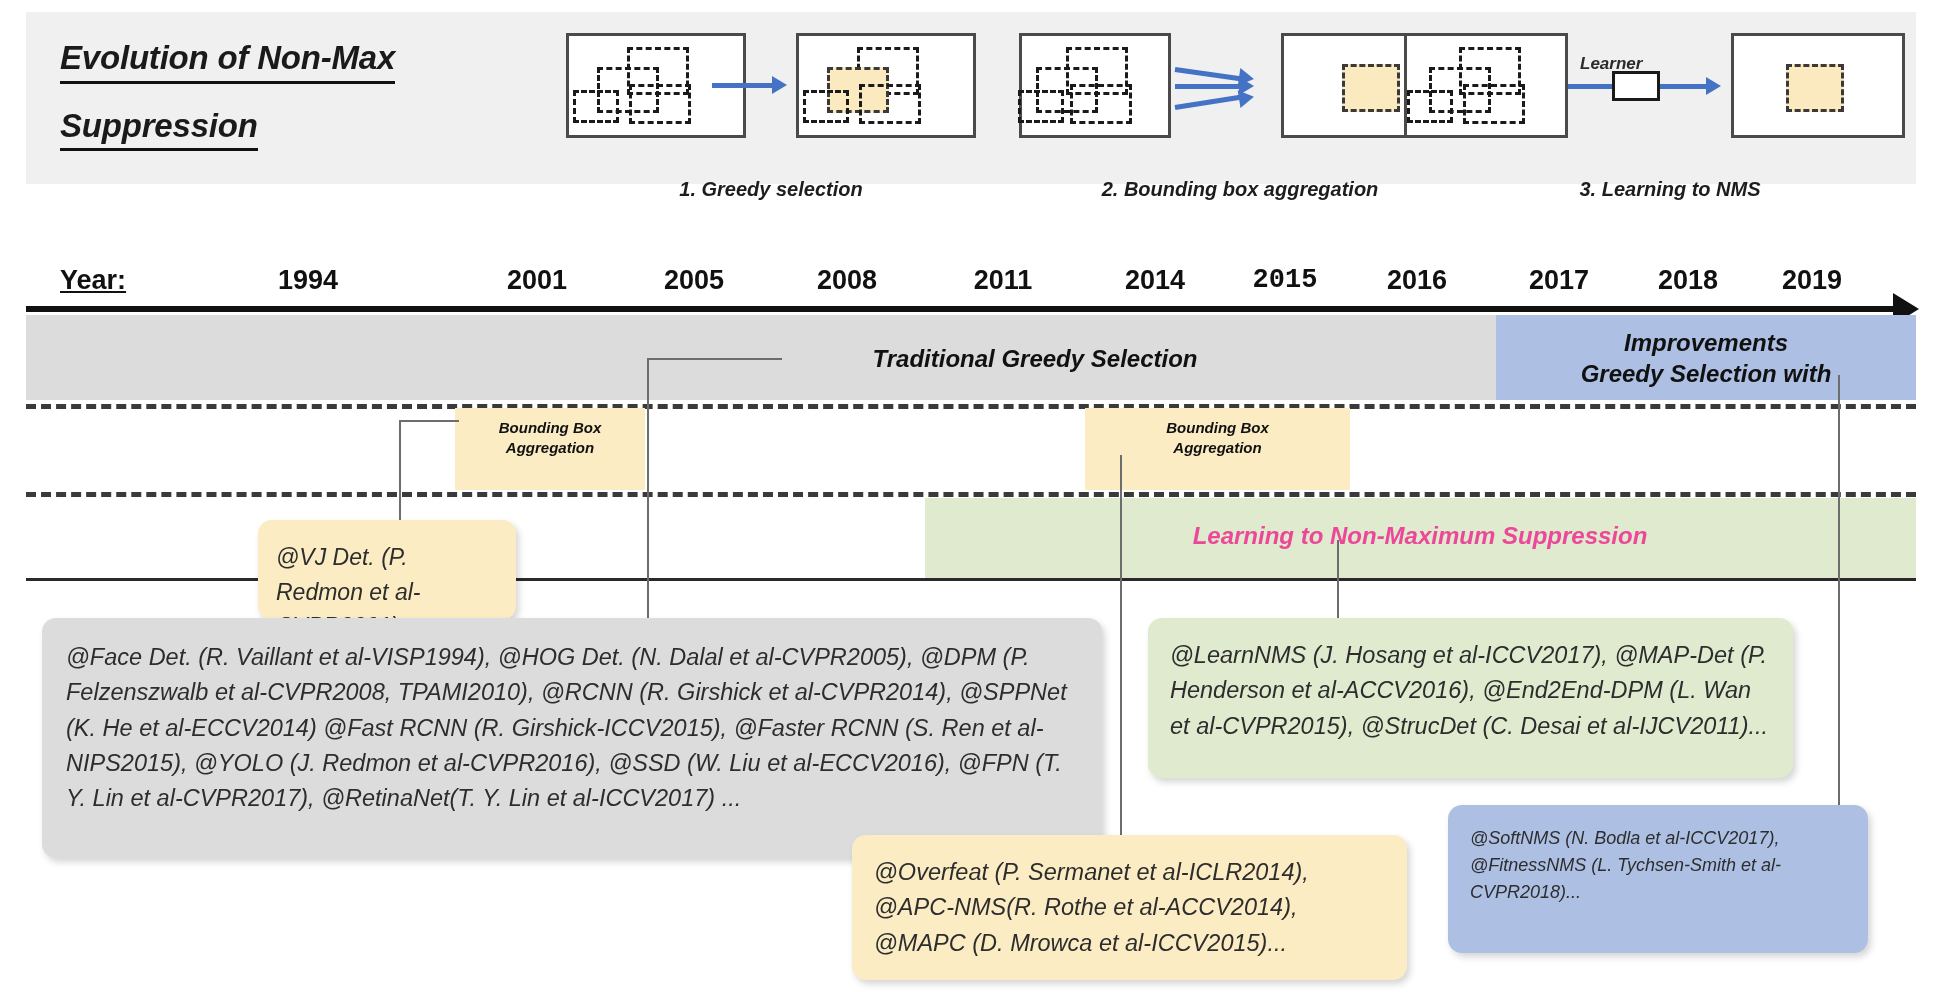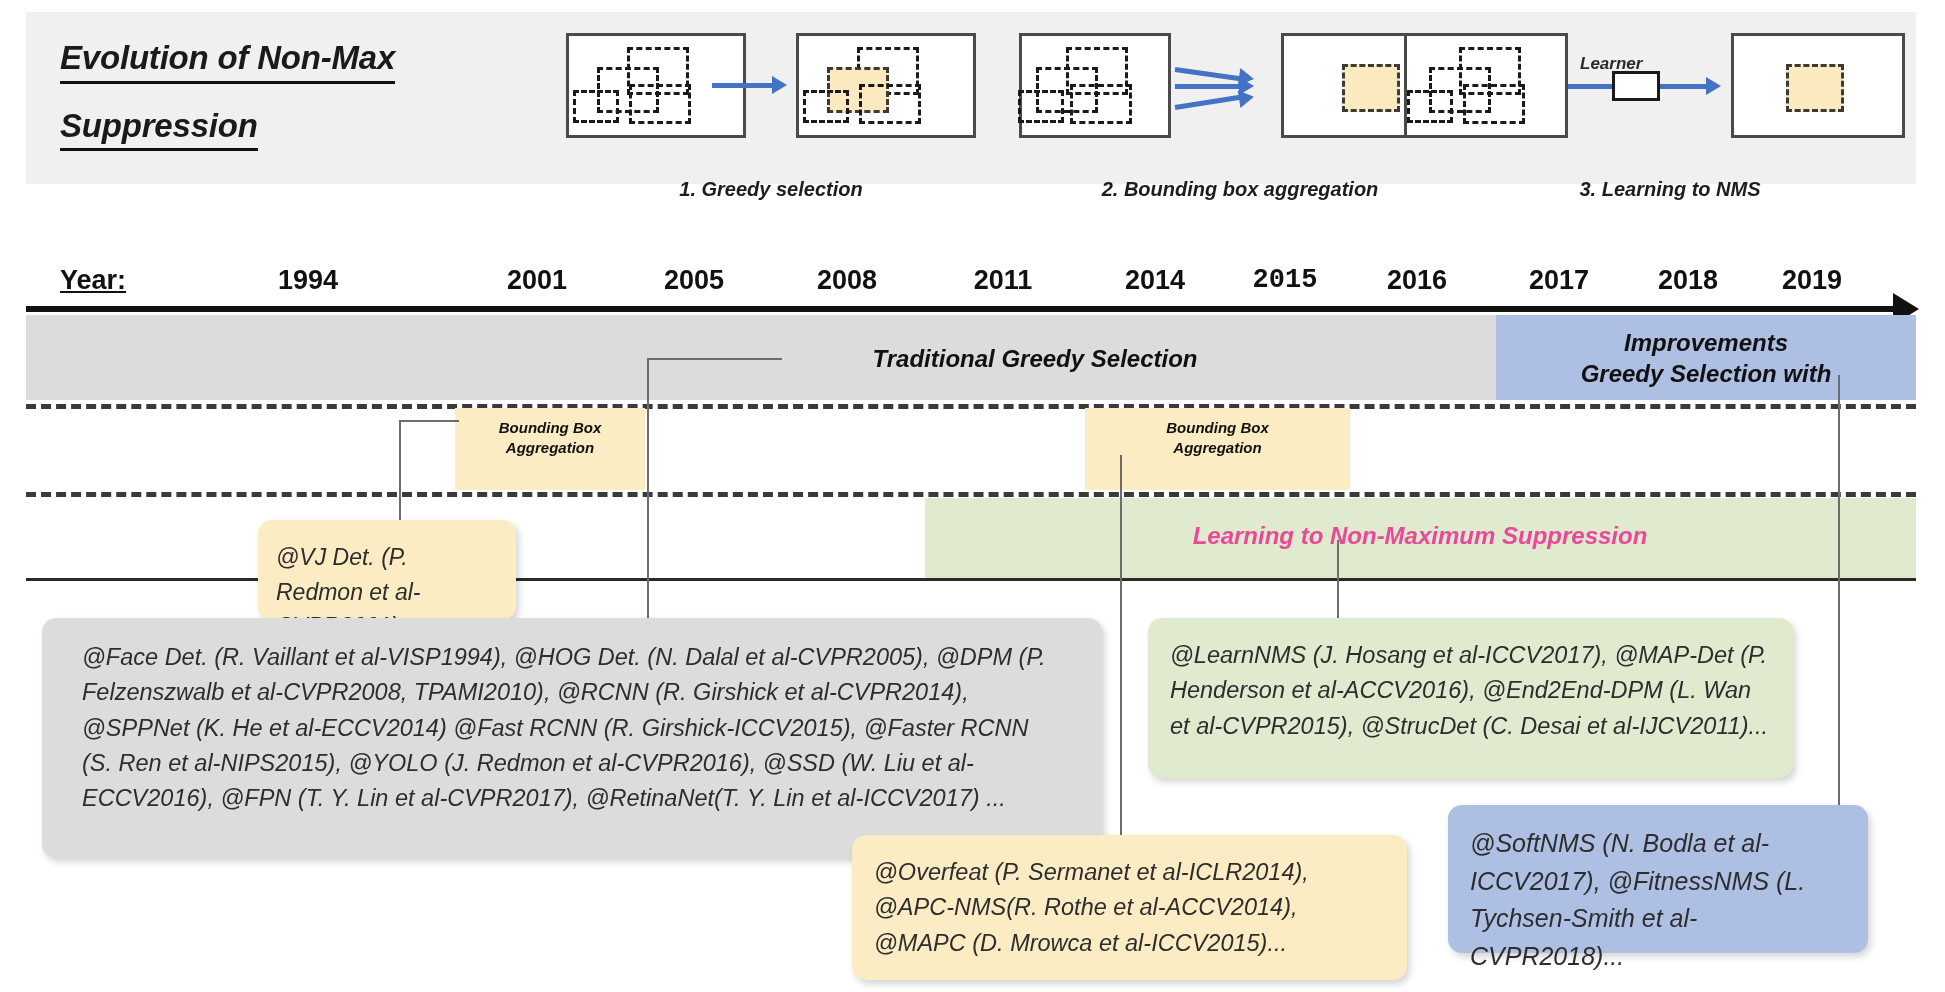--- a/index.html
+++ b/index.html
@@ -108,27 +108,27 @@
     box-shadow:3px 4px 7px rgba(0,0,0,0.17);
   }
   .card.yellow{background:#fbecc4;}
   .card.gray{background:#dcdcdc;}
   .card.green{background:#dfeacf;}
   .card.blue{background:#adc0e4;}
 
   #card-vj{left:258px;top:520px;width:258px;height:100px;
            font-size:23px;line-height:1.5;padding:20px 18px;}
   #card-gray{left:42px;top:618px;width:1060px;height:240px;
-             font-size:23.5px;line-height:1.5;padding:22px 40px;}
+             font-size:23.5px;line-height:1.5;padding:22px 24px;}
   #card-green{left:1148px;top:618px;width:645px;height:160px;
               font-size:23.5px;line-height:1.5;padding:20px 22px;}
   #card-yellow-bottom{left:852px;top:835px;width:555px;height:145px;
               font-size:23.5px;line-height:1.5;padding:20px 22px;}
   #card-blue{left:1448px;top:805px;width:420px;height:148px;
-              font-size:25px;line-height:1.5;padding:20px 22px;}
+              font-size:18px;line-height:1.5;padding:20px 22px;}
 
   
   .leader-v{position:absolute;width:2px;background:#6d6d6d;}
   .leader-h{position:absolute;height:2px;background:#6d6d6d;}
   .leader-dot{position:absolute;width:9px;height:9px;border-radius:50%;background:#3c3c3c;}
 </style>
 </head>
 <body>
 
 <div class="abs" id="header-panel"></div>

